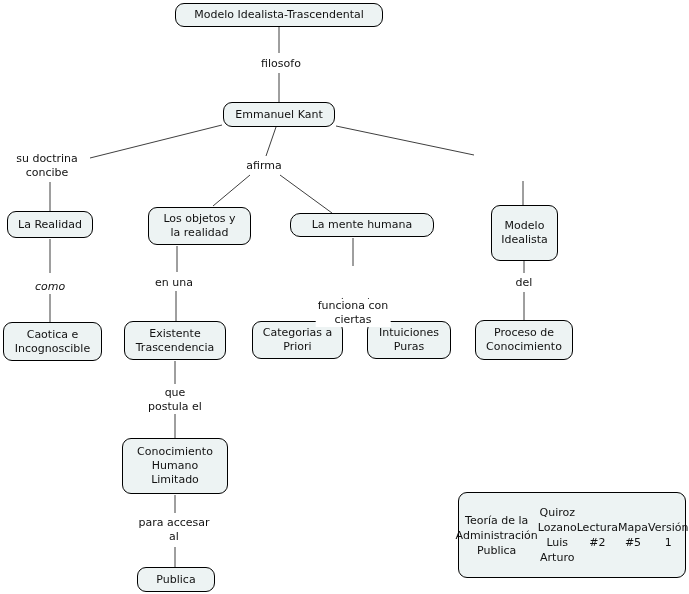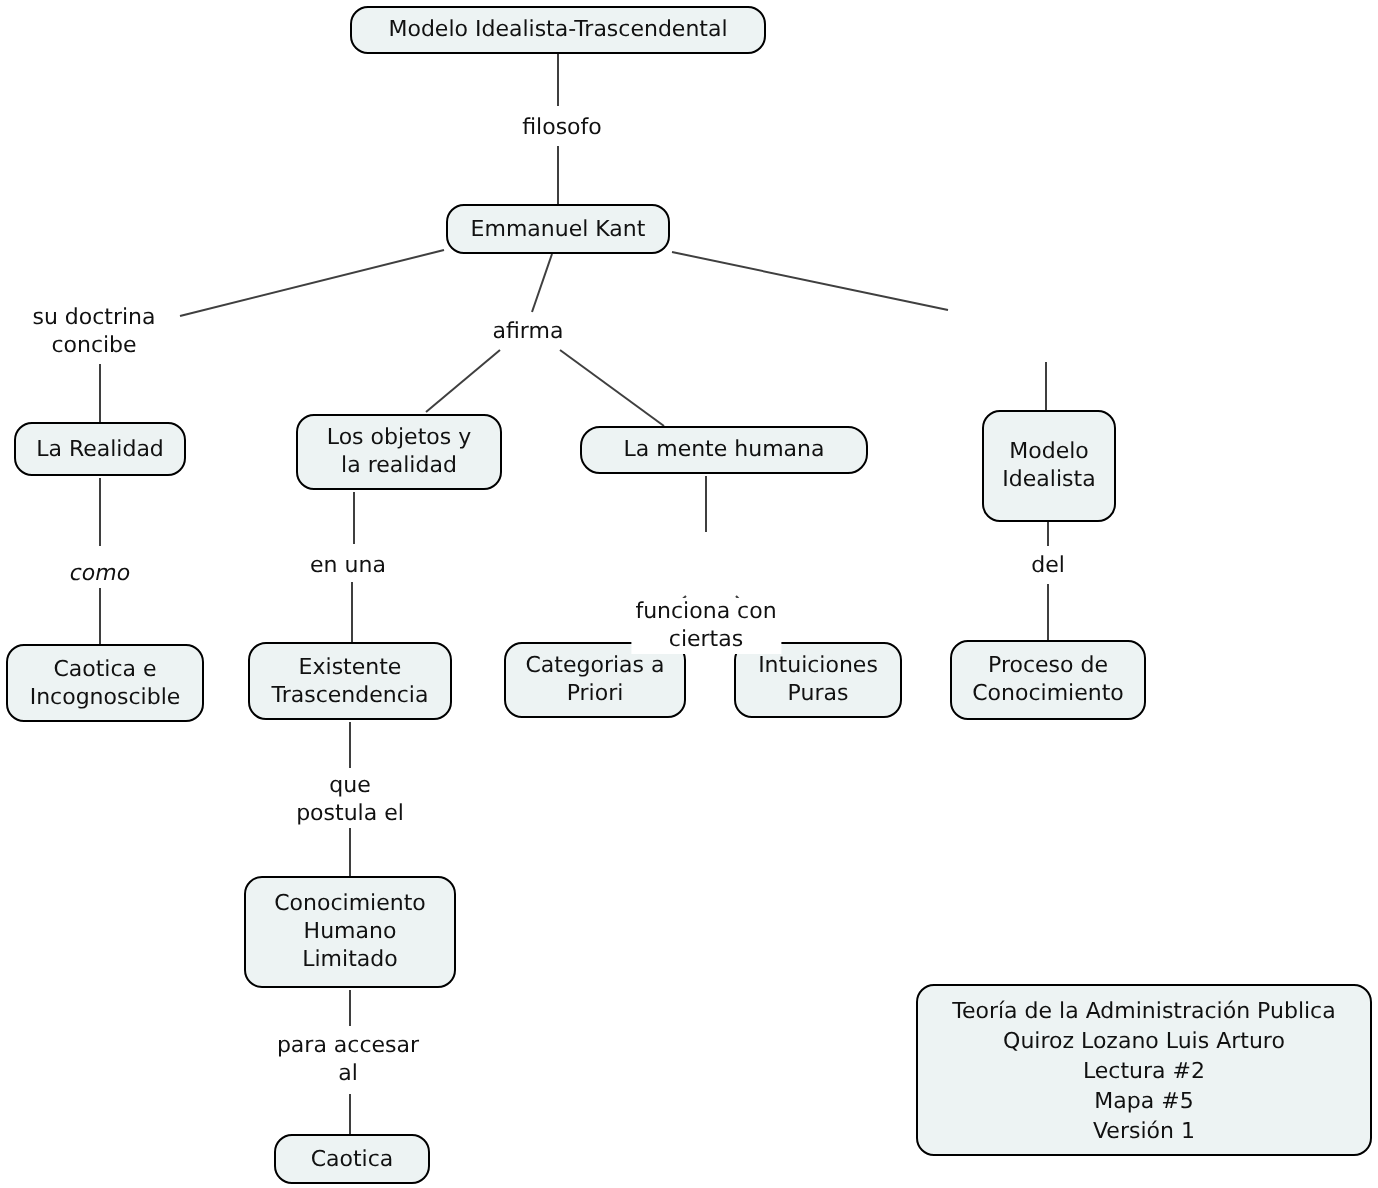--- a/index.html
+++ b/index.html
@@ -48,21 +48,21 @@
   }
   .info-box {
     position: absolute;
     box-sizing: border-box;
     left: 458px; top: 492px;
     width: 228px; height: 86px;
     background: #edf3f3;
     border: 1px solid #000000;
     border-radius: 9px;
     display: flex;
-    flex-direction: column;
+    flex-direction: row;
     align-items: center;
     justify-content: center;
     text-align: center;
     font-size: 11px;
     line-height: 15px;
   }
 </style>
 </head>
 <body>
 
@@ -107,21 +107,21 @@
 Trascendencia</div>
   <div class="node" style="left:252px; top:321px; width:91px;  height:38px;">Categorias a
 Priori</div>
   <div class="node" style="left:367px; top:321px; width:84px;  height:38px;">Intuiciones
 Puras</div>
   <div class="node" style="left:475px; top:320px; width:98px;  height:40px;">Proceso de
 Conocimiento</div>
   <div class="node" style="left:122px; top:438px; width:106px; height:56px;">Conocimiento
 Humano
 Limitado</div>
-  <div class="node" style="left:137px; top:567px; width:78px;  height:25px;">Caotica</div>
+  <div class="node" style="left:137px; top:567px; width:78px;  height:25px;">Publica</div>
 
   <div class="link-label" style="left:281px; top:57px;">filosofo</div>
   <div class="link-label" style="left:47px;  top:152px;">su doctrina
 concibe</div>
   <div class="link-label" style="left:264px; top:159px;">afirma</div>
   <div class="link-label" style="left:50px;  top:280px;font-style:italic;">como</div>
   <div class="link-label" style="left:174px; top:276px;">en una</div>
   <div class="link-label" style="left:353px; top:269px;margin-top:30px;">funciona con
 ciertas</div>
   <div class="link-label" style="left:524px; top:276px;">del</div>

